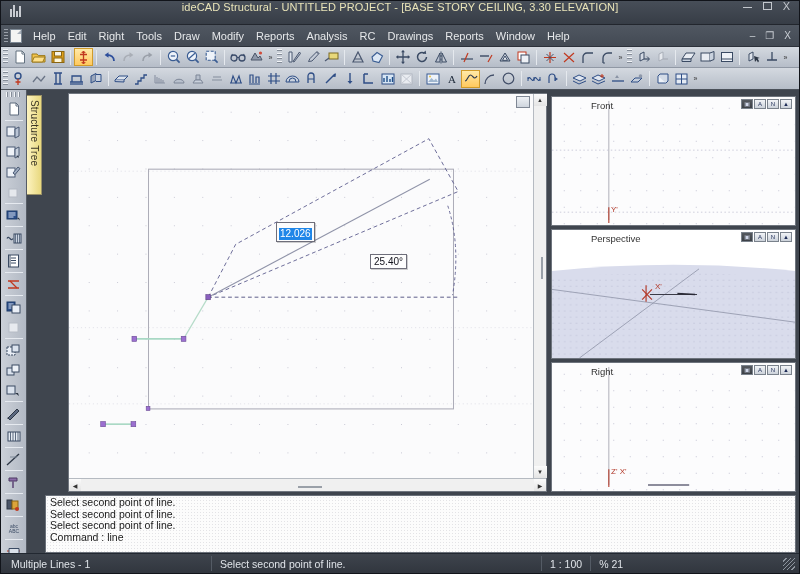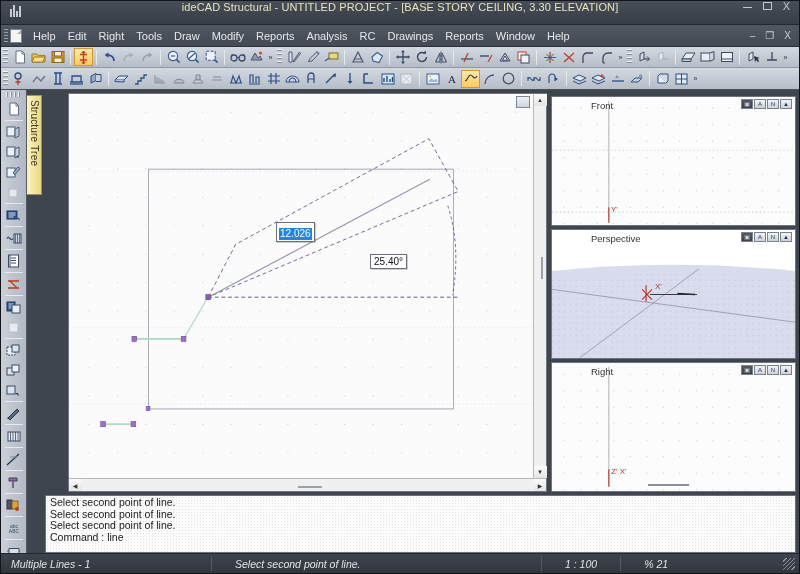--- a/index.html
+++ b/index.html
@@ -182,22 +182,22 @@
     background-image: radial-gradient(circle,#e3e3e6 0.5px,transparent 0.6px);
     background-size:3px 3px;
     padding: 1px 4px; overflow:hidden;
   }
   .console div { font-size: 10.5px; color:#1a1a1a; line-height: 11.5px; white-space:nowrap; }
 
   
   .statusbar { flex: 0 0 20px; display:flex; align-items:center;
     background: linear-gradient(180deg,#3e444d 0%,#31363e 100%);
     border-top:1px solid #222831; color:#dfe3e8; font-size:10.5px; }
-  .sb-cell { padding: 0 23px; height:15px; display:flex; align-items:center;
-     border-left:1px solid #545b65;font-style:italic; }
+  .sb-cell { padding: 0 8px; height:15px; display:flex; align-items:center;
+     border-left:1px solid #545b65; }
   .sb-cell.first { border-left:none; padding-left:10px; }
   .sb-grip { margin-left:auto; width:12px; height:12px; margin-right:4px;
      background: repeating-linear-gradient(135deg, transparent 0 2px, #8d949e 2px 3px); }
   .sp1 { width: 210px; }
   .sp2 { width: 330px; }
 </style>
 </head>
 <body>
 
 <div id="app">

